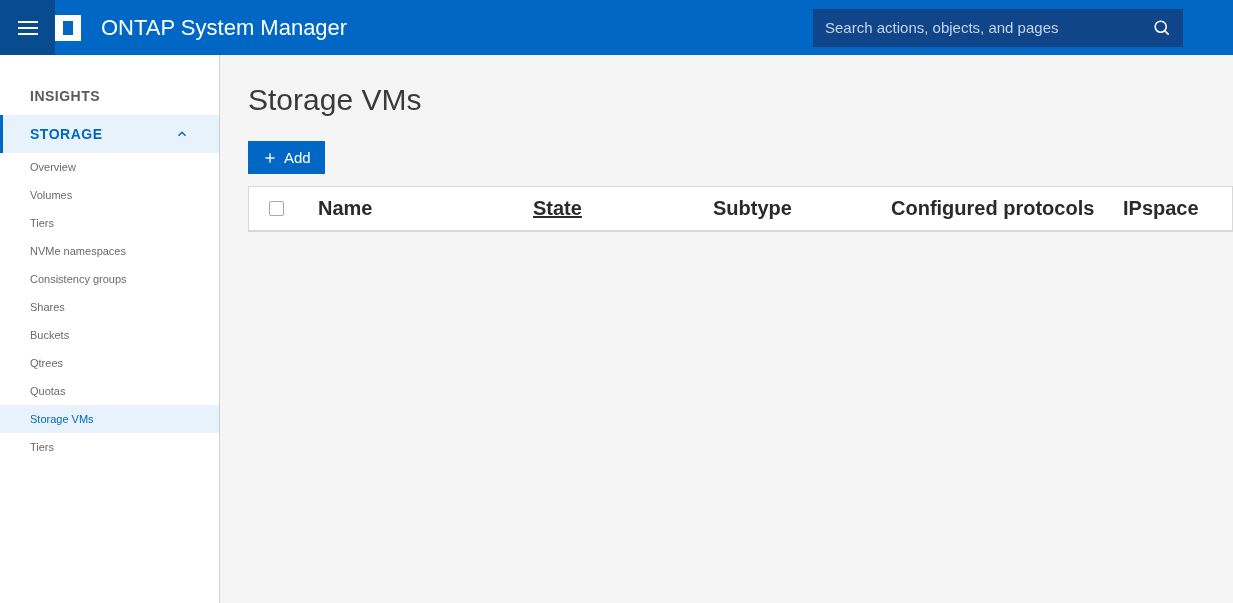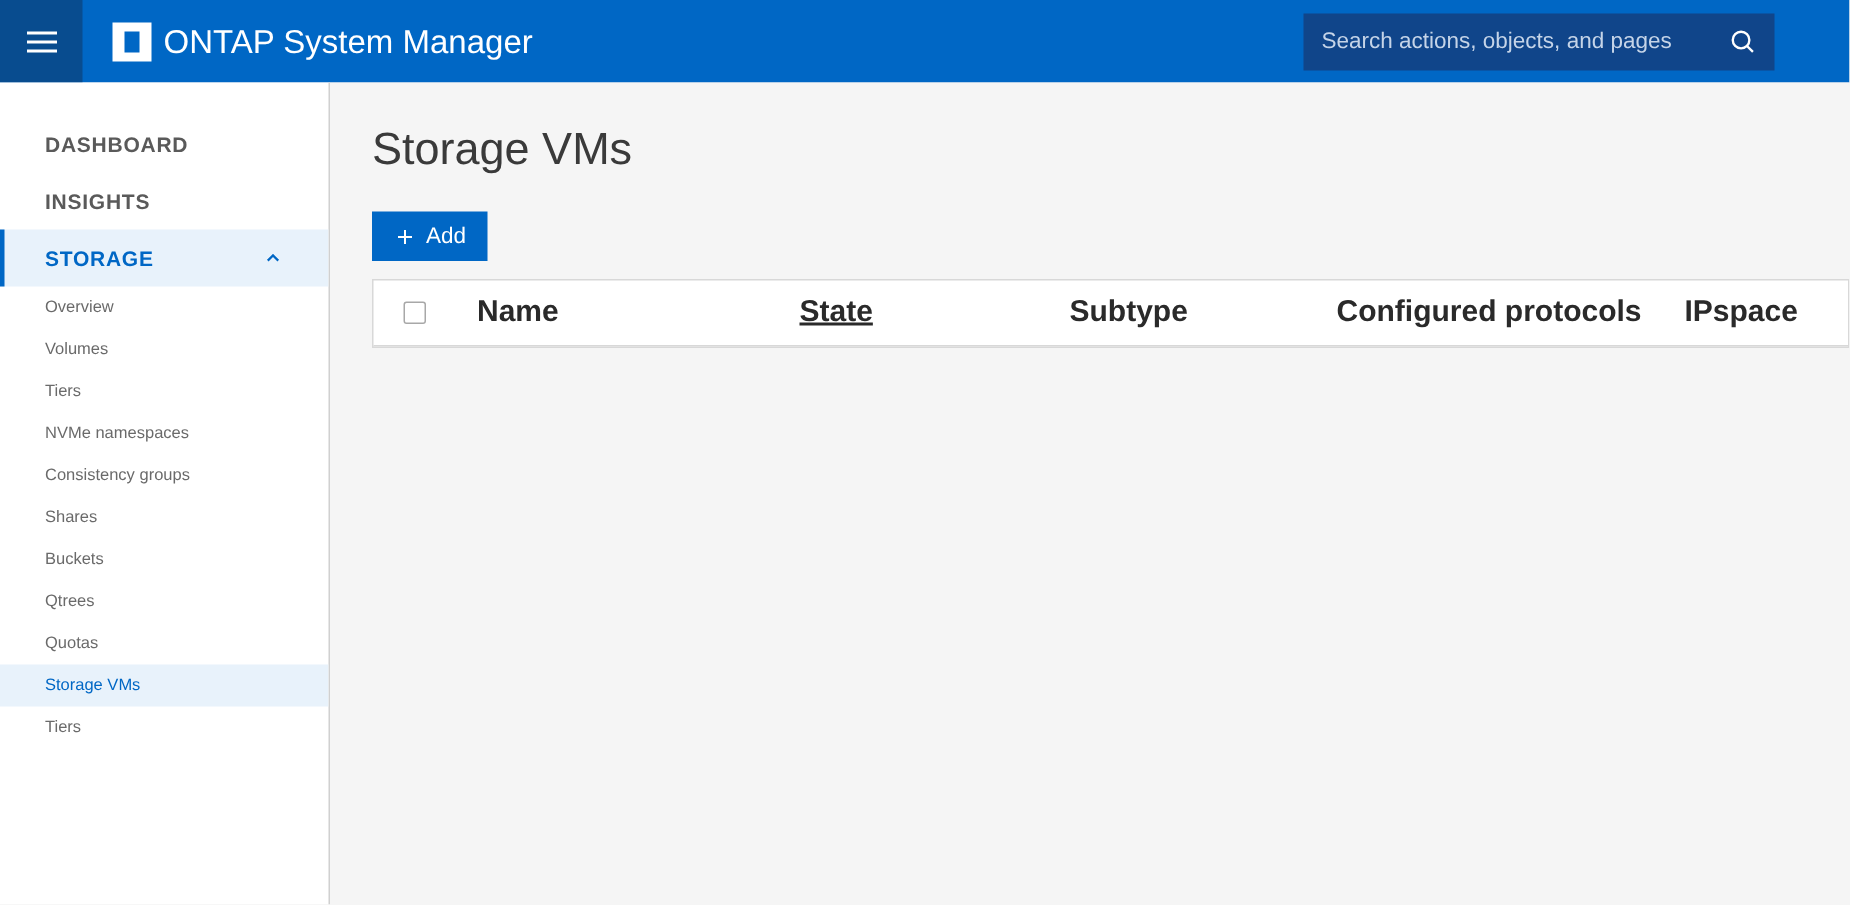--- a/index.html
+++ b/index.html
@@ -39,22 +39,21 @@
     }
     .hamburger-icon span {
       display: block;
       height: 2px;
       background: white;
       width: 100%;
     }
     .logo-section {
       display: flex;
       align-items: center;
-      margin-left: 20px;
-      gap: 8px;
+      gap: 20px;
     }
     .logo-box {
       width: 26px;
       height: 26px;
       background: white;
       position: relative;
     }
     .logo-box::after {
       content: '';
       position: absolute;
@@ -65,21 +64,21 @@
       top: 6px;
     }
     .app-title {
       color: white;
       font-size: 22px;
       font-weight: 400;
     }
     .search-container {
       margin-left: auto;
       margin-right: 50px;
-      width: 314px;
+      width: 370px;
       height: 38px;
       background: #10458a;
       display: flex;
       align-items: center;
       padding: 0 12px;
     }
     .search-input {
       flex: 1;
       background: transparent;
       border: none;
@@ -218,21 +217,20 @@
     <input class="search-input" type="text" placeholder="Search actions, objects, and pages" style="">
     <svg class="search-icon" width="19" height="19" viewBox="0 0 24 24" fill="none" stroke="white" stroke-width="2">
       <circle cx="11" cy="11" r="7"></circle>
       <line x1="21" y1="21" x2="16" y2="16"></line>
     </svg>
   </div>
 </div>
 
 <div class="content-wrapper">
   <div class="sidebar">
-    <div class="sidebar-main-item">DASHBOARD</div>
     <div class="sidebar-main-item">INSIGHTS</div>
     <div class="sidebar-main-item active">
       <span>STORAGE</span>
       <svg class="chevron" viewBox="0 0 24 24" fill="none" stroke="#0067c5" stroke-width="2.5">
         <polyline points="6 15 12 9 18 15"></polyline>
       </svg>
     </div>
     <div class="sidebar-sub-item">Overview</div>
     <div class="sidebar-sub-item">Volumes</div>
     <div class="sidebar-sub-item">Tiers</div>

